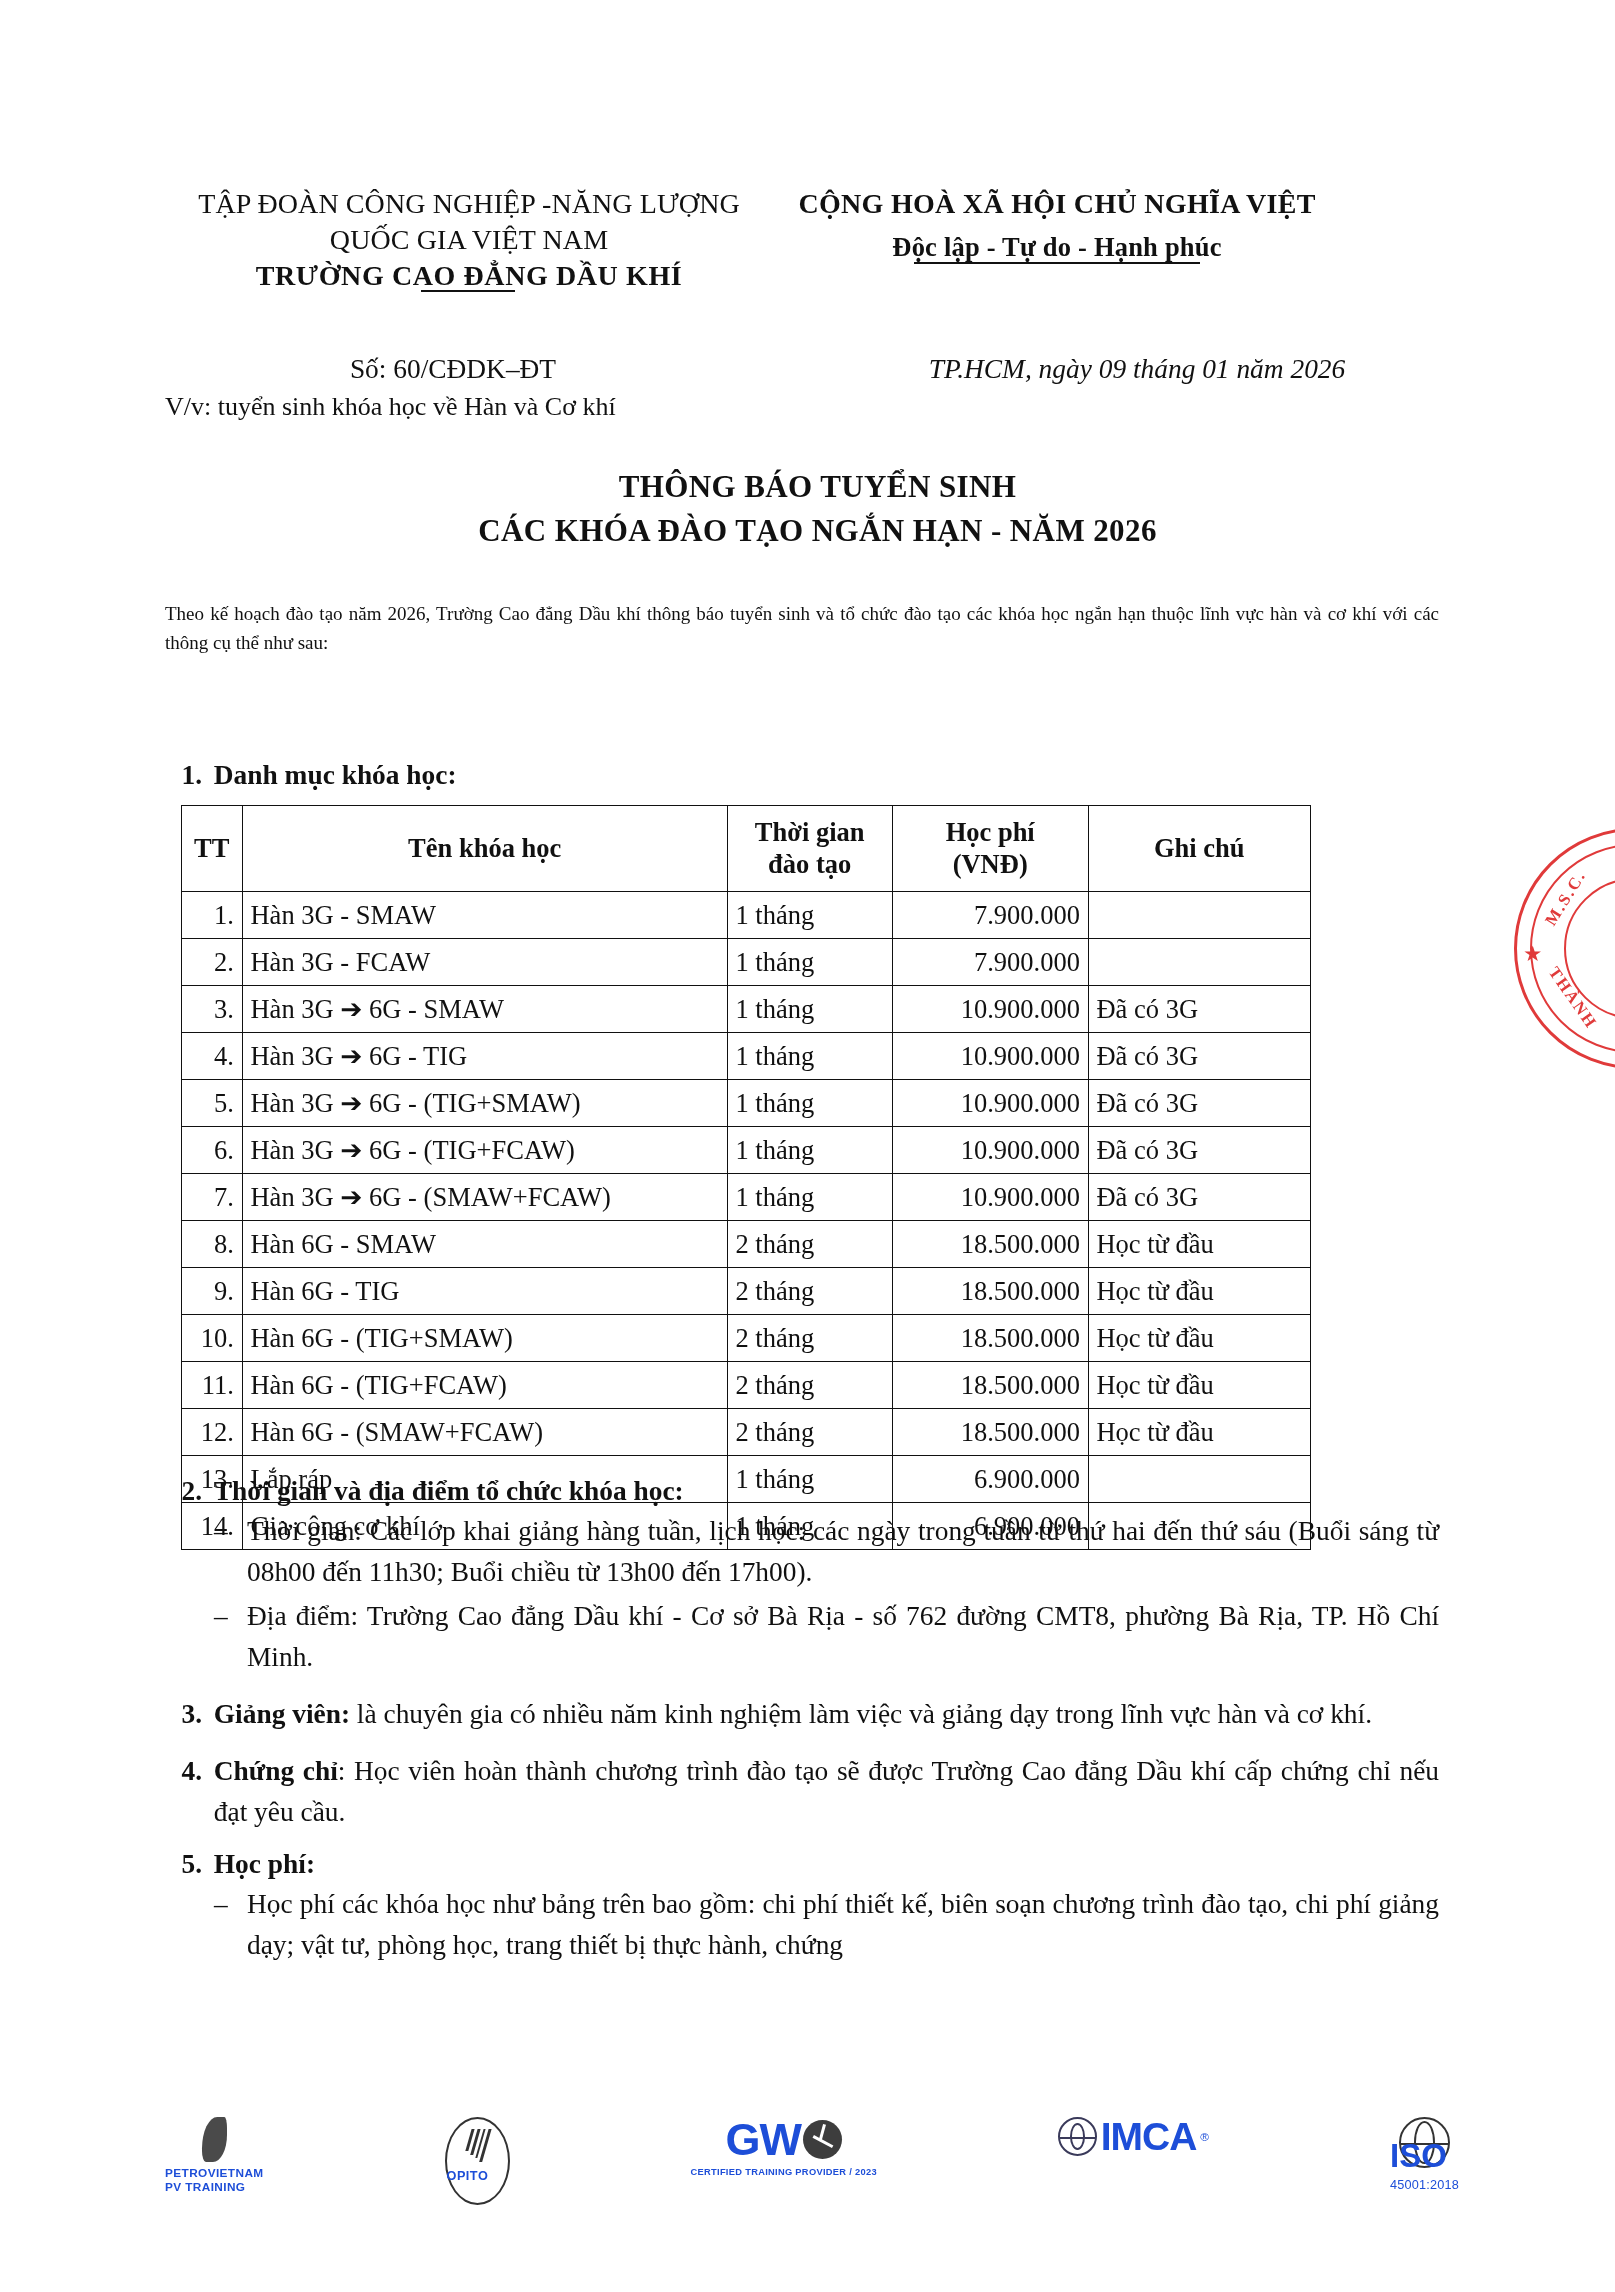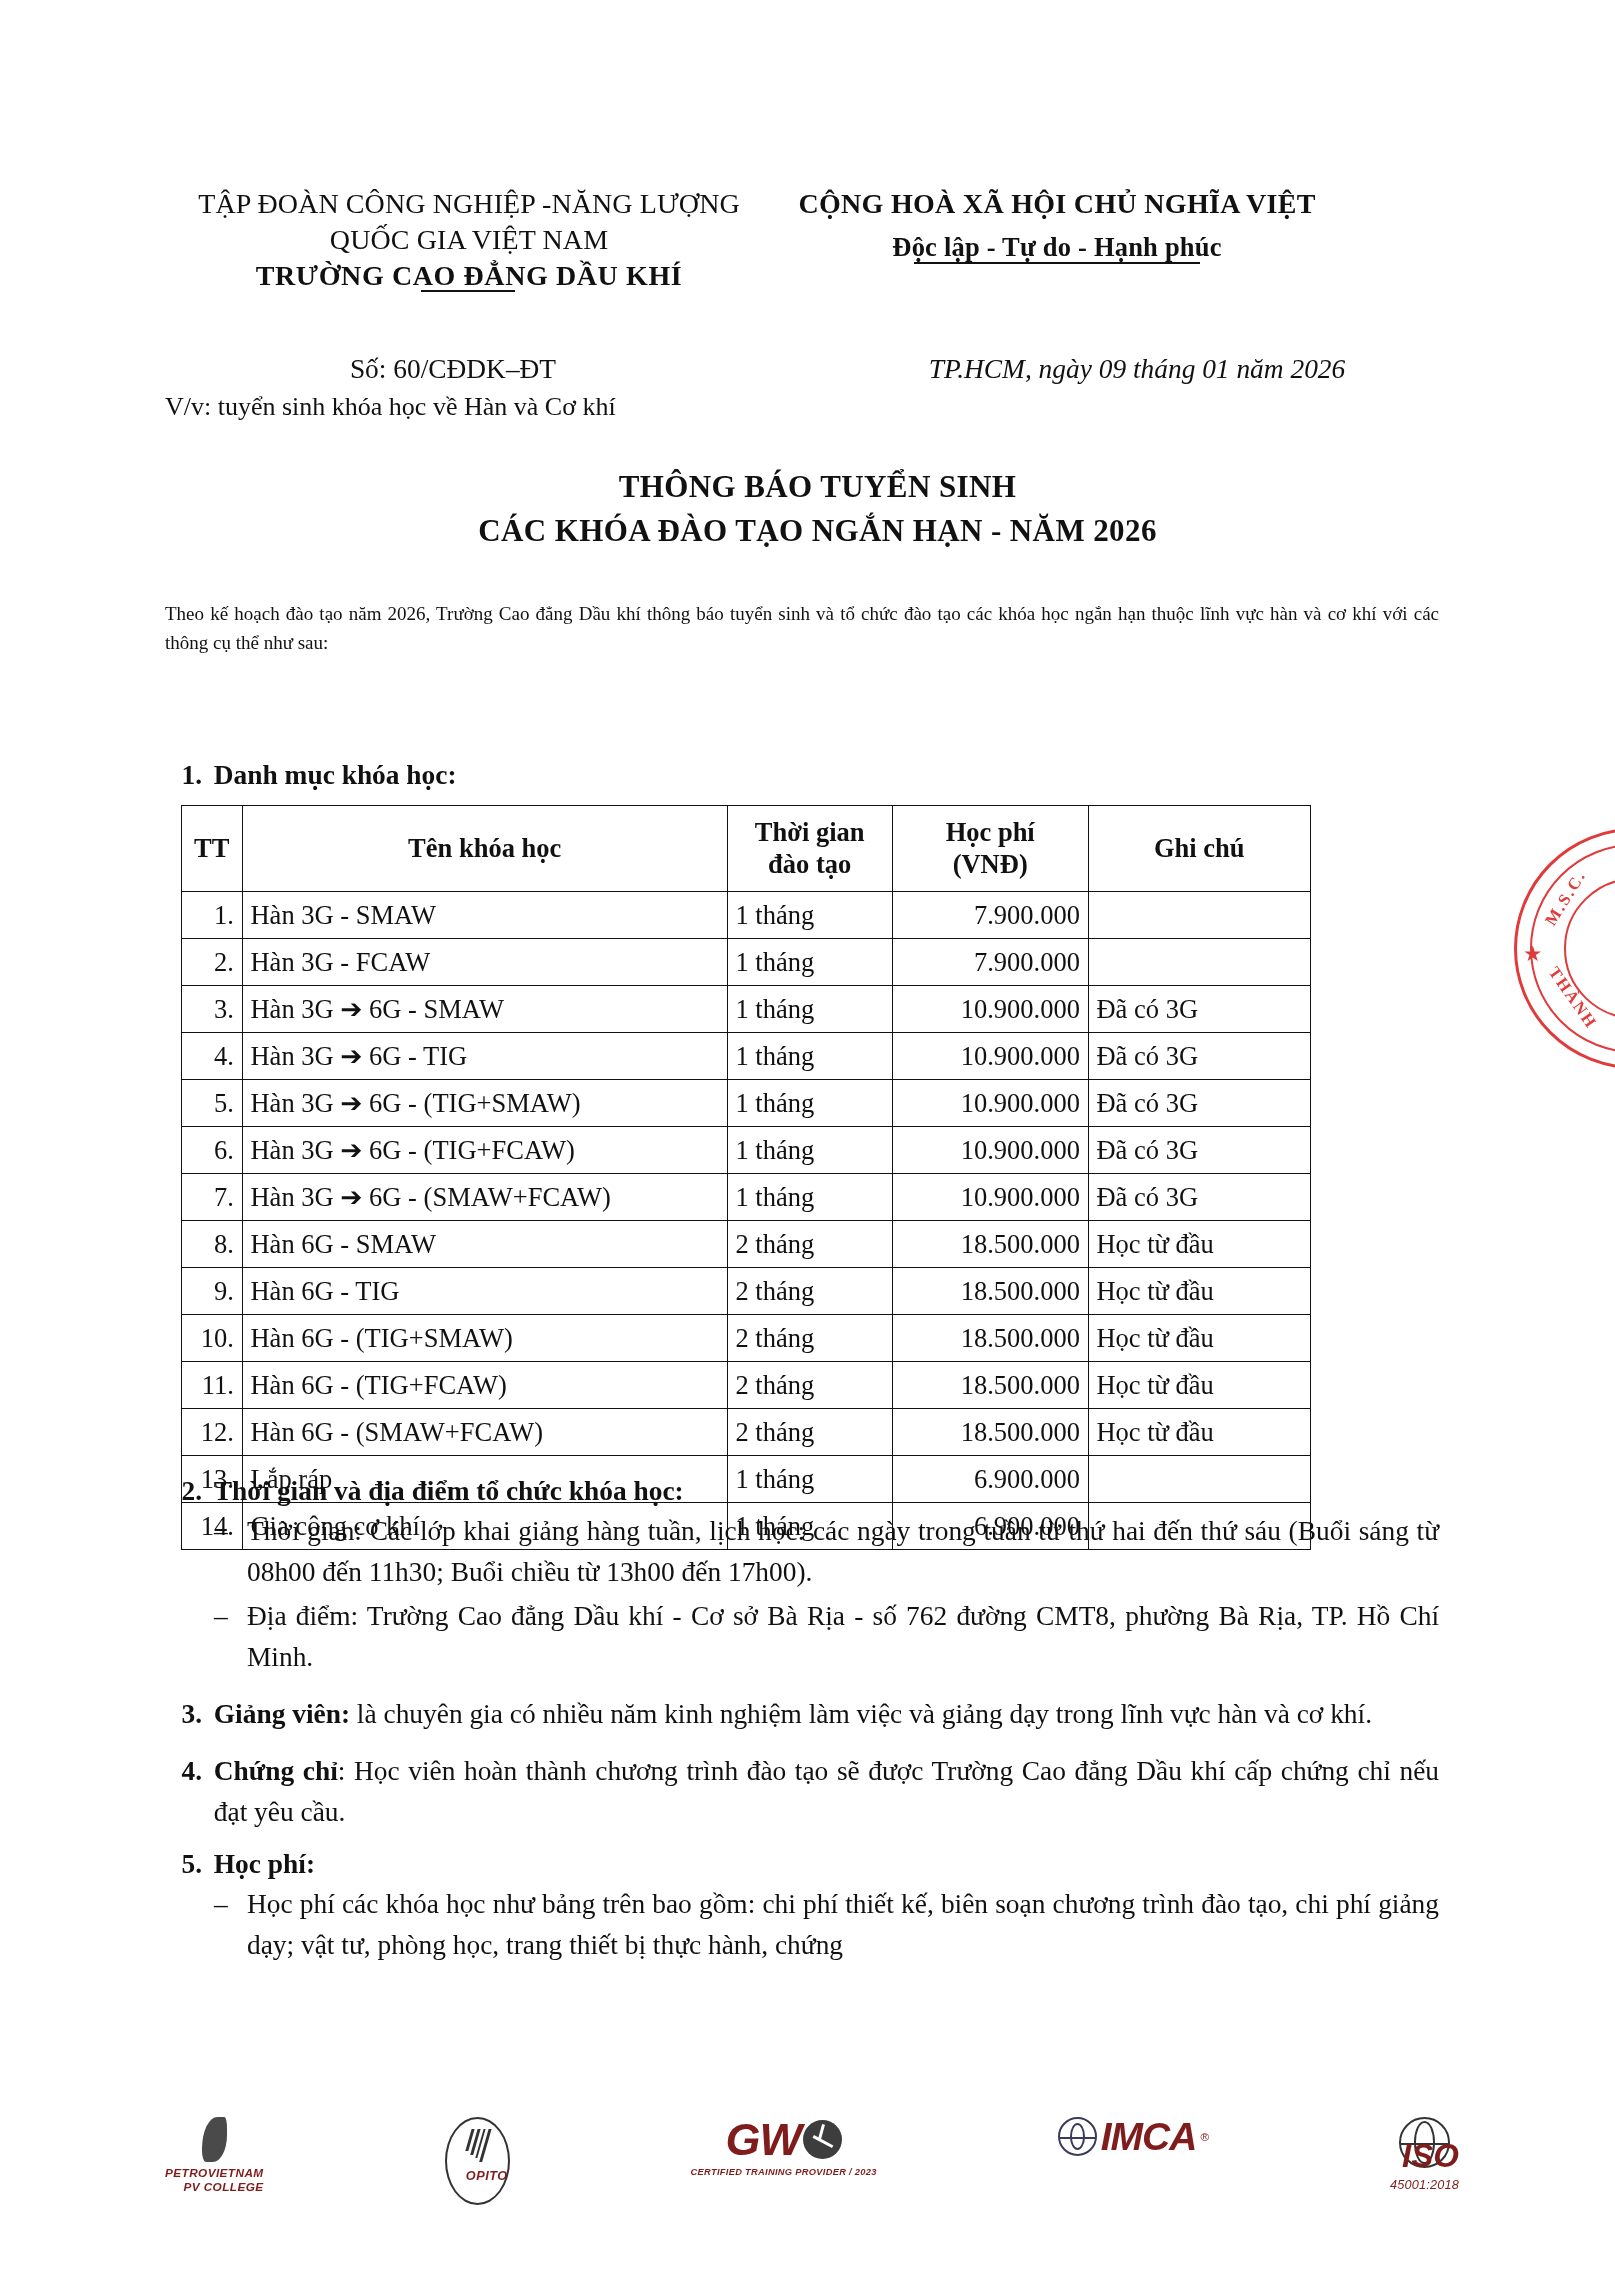--- a/index.html
+++ b/index.html
@@ -239,24 +239,23 @@
   .footer {
     position: absolute;
     top: 2117px;
     left: 165px;
     width: 1294px;
     display: flex;
     justify-content: space-between;
     align-items: flex-start;
   }
   .logo {
-    text-align: right;
-    color: #7f1d1d;
+    text-align: left;
+    color: #1d4ed8;
     font-family: "Liberation Sans", sans-serif;
-    font-style: italic;
   }
   .logo-pv .flame {
     width: 25.5px; height: 45px;
     margin: 0 auto 3.9px auto;
     background: #4a4a4a;
     border-radius: 60% 10% 55% 15% / 70% 25% 60% 25%;
   }
   .logo-pv .t1 { font-size: 11.8px; font-weight: bold; letter-spacing: 0.4px;}
   .logo-pv .t2 { font-size: 11.8px; font-weight: bold; letter-spacing: 0.4px;}
 
@@ -608,21 +607,21 @@
     <div class="star">★</div>
     <div class="arc-top">M.S.C.</div>
     <div class="arc-bot">THÀNH</div>
   </div>
 
   <div class="footer">
 
     <div class="logo logo-pv">
       <div class="flame"></div>
       <div class="t1">PETROVIETNAM</div>
-      <div class="t2">PV COLLEGE</div>
+      <div class="t2">PV TRAINING</div>
     </div>
 
     <div class="logo logo-opito">
       <div class="oval">
         <div class="bars">
             <i></i>
             <i></i>
             <i></i>
             <i></i>
           </div>

